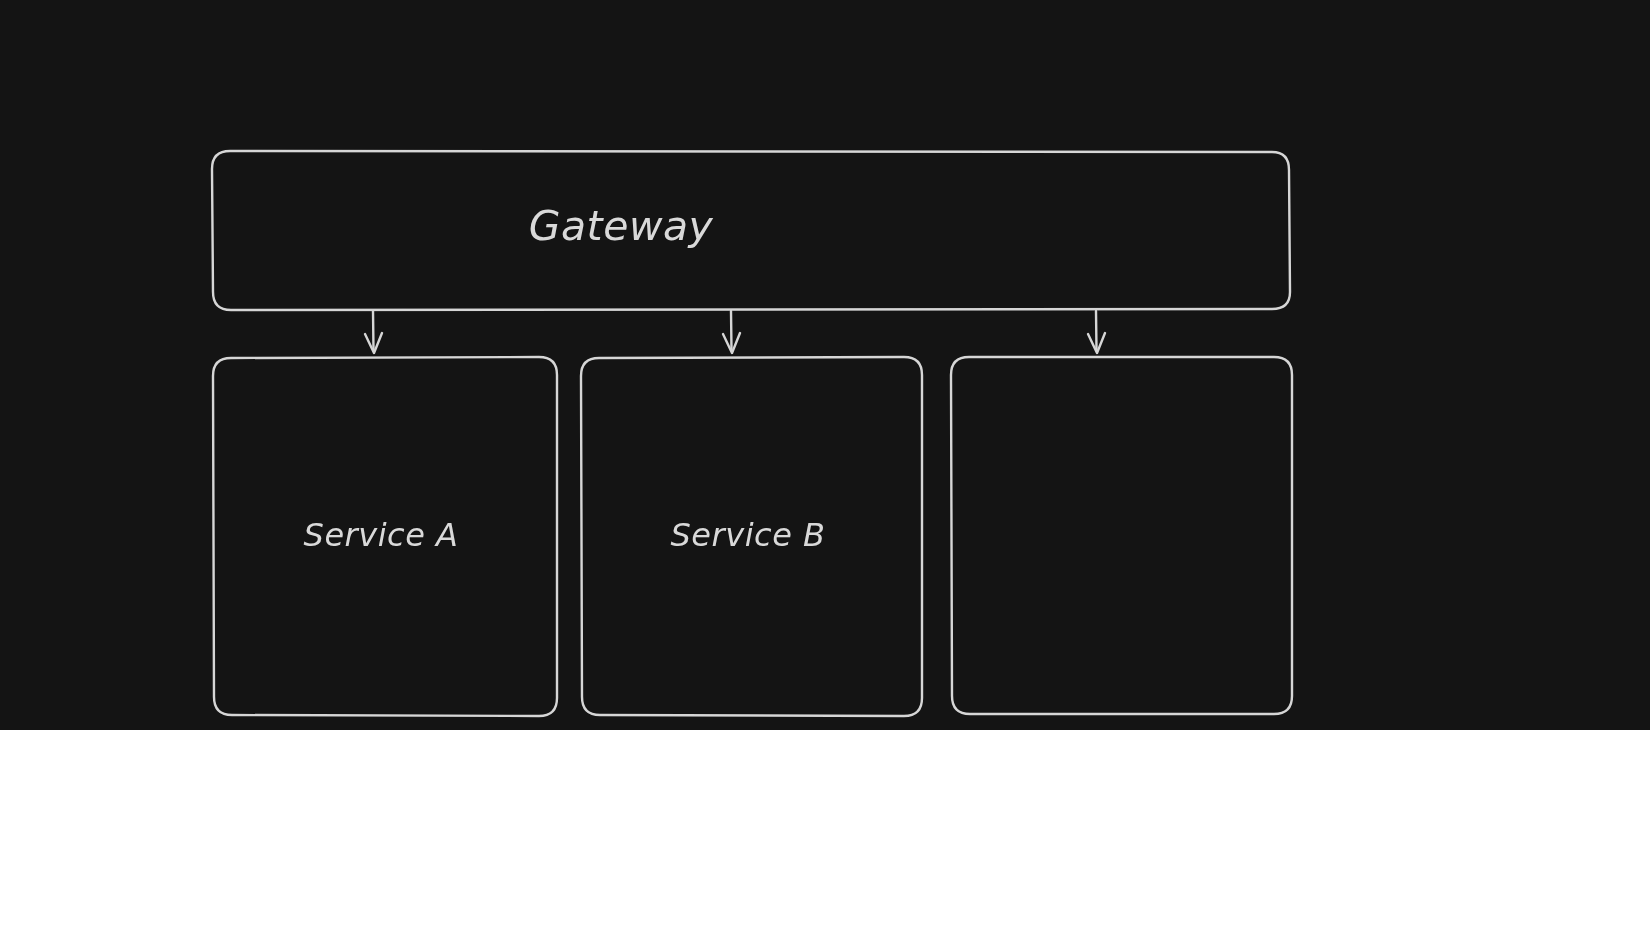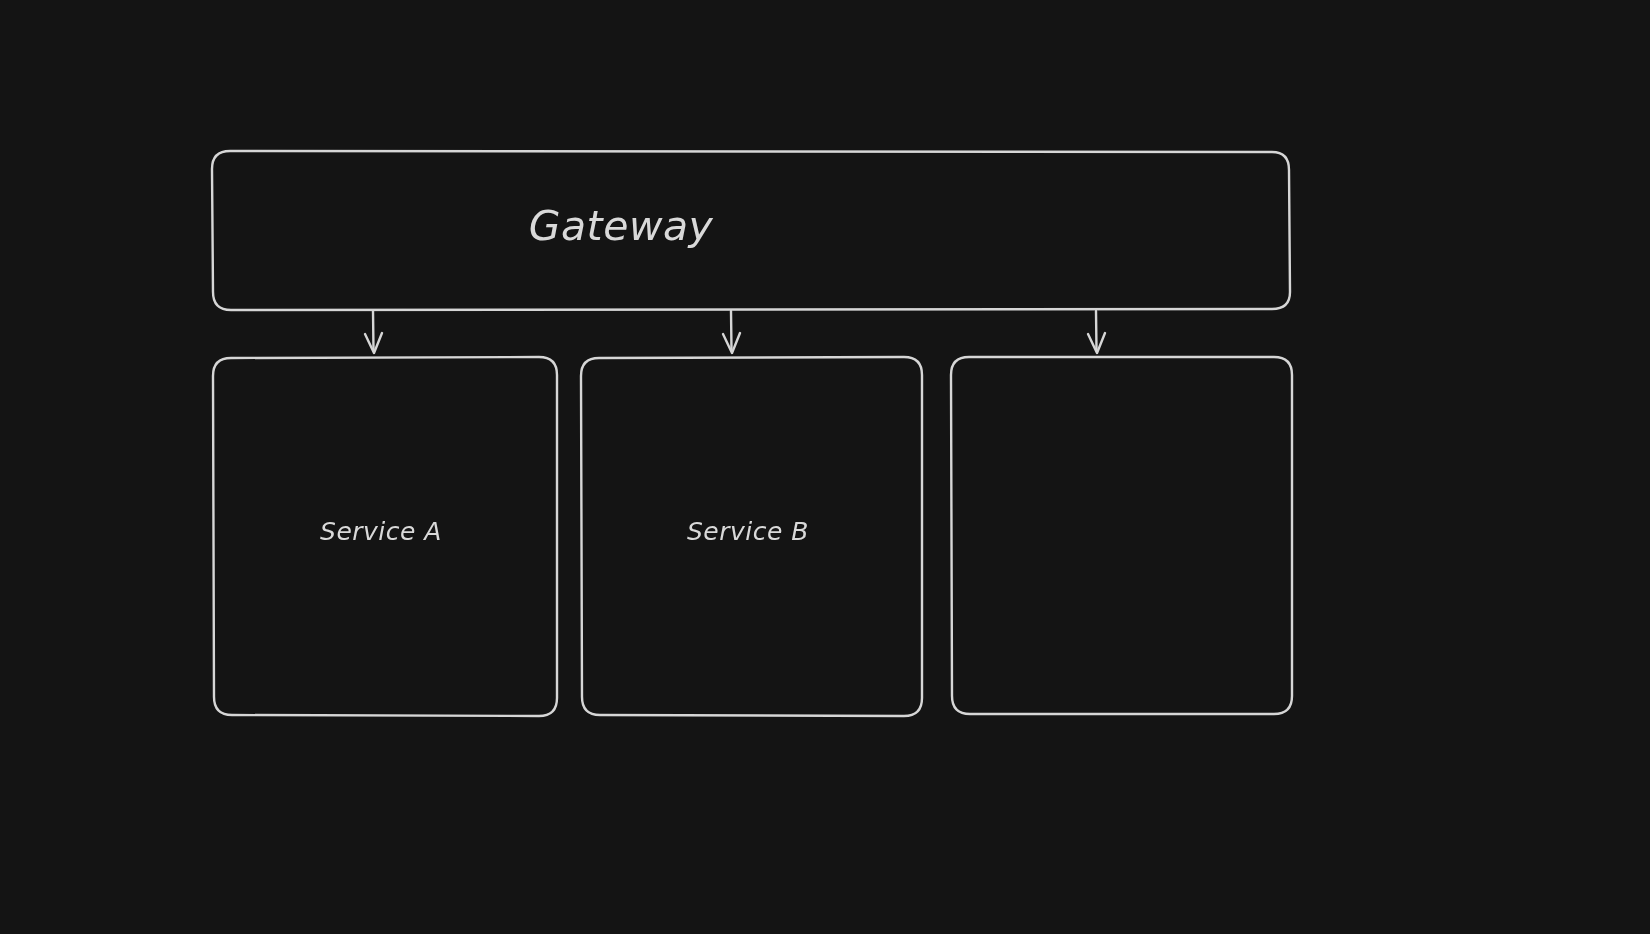--- a/index.html
+++ b/index.html
@@ -9,21 +9,21 @@
   }
   body {
     width: 1650px;
     height: 934px;
     overflow: hidden;
     font-family: "DejaVu Sans", sans-serif;
   }
   #canvas {
     position: relative;
     width: 1650px;
-    height: 934px;
+    height: 730px;
     background: #141414;
   }
   #diagram-svg {
     position: absolute;
     top: 0;
     left: 0;
     width: 1650px;
     height: 934px;
     display: block;
   }
@@ -36,21 +36,21 @@
     letter-spacing: 0.5px;
     white-space: nowrap;
     text-align: center;
     user-select: none;
   }
   .gateway-label {
     font-size: 41px;
     line-height: 1;
   }
   .service-label {
-    font-size: 25px;
+    font-size: 32px;
     line-height: 1;
   }
 </style>
 </head>
 <body>
 
 <div id="canvas" style="background: rgb(20, 20, 20);">
 
   <svg id="diagram-svg" viewBox="0 0 1650 934" xmlns="http://www.w3.org/2000/svg">
 

